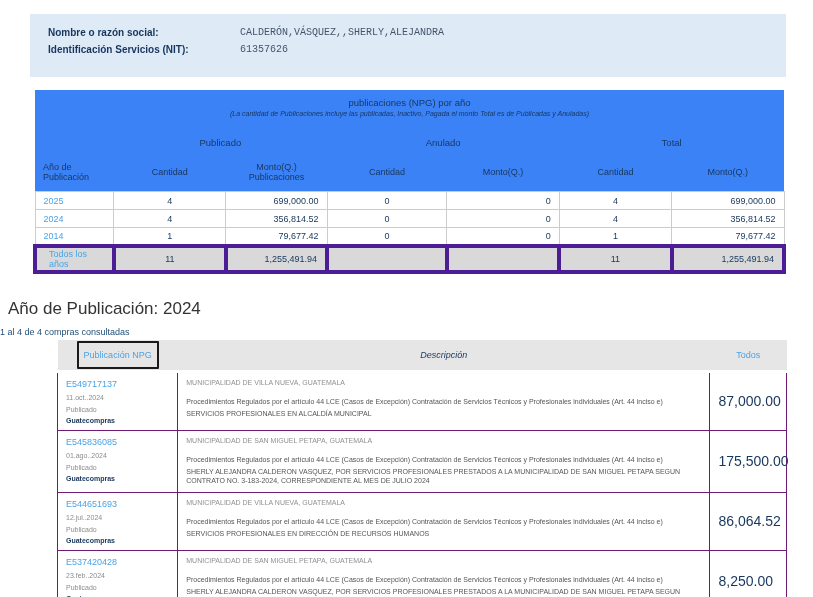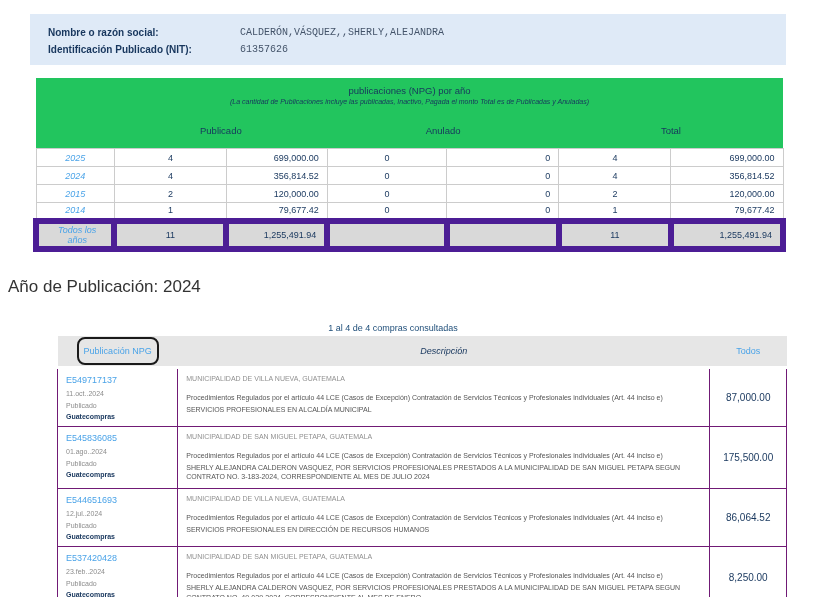--- a/index.html
+++ b/index.html
@@ -8,106 +8,106 @@
     width: 813px; height: 597px; overflow: hidden;
     background: #ffffff;
     font-family: "Liberation Sans", sans-serif;
   }
   .link { color: #4aa3e8; cursor: pointer; text-decoration: none; }
 
   
   .info-box {
     margin: 14px 27px 0 30px;
     background: #dfeaf7;
-    padding: 12px 10px 8px 18px;
+    padding: 12px 10px 20px 18px;
   }
   .info-row { display: flex; align-items: flex-start; }
   .info-row + .info-row { margin-top: 3px; }
   .info-label {
     width: 192px; flex: 0 0 192px;
     color: #17365d; font-weight: bold; font-size: 10px; line-height: 1.4;
   }
   .info-value { color: #44546a; font-size: 10px; line-height: 1.4; font-family: Liberation Mono, monospace; }
 
   
   table.summary {
     border-collapse: collapse; table-layout: fixed;
     width: 753px; margin: 13px 0 0 33px;
     font-size: 9px;
   }
   table.summary thead th {
-    background: #22c55e; color: #17365d; font-weight: normal; border: none;
+    background: #3b82f6; color: #17365d; font-weight: normal; border: none;
   }
   .summary .title-cell { text-align: center; padding: 7px 0 0; }
   .summary .tbl-title { font-size: 9.5px; }
   .summary .tbl-subtitle { font-size: 7px; font-style: italic; margin-top: 2px; padding-bottom: 12px; }
   .summary .group-row th { font-size: 9.5px; text-align: center; padding: 8px 0 12px; }
   .summary .cols-row th { font-size: 9px; padding: 2px 8px 9px; text-align: center; }
   .summary .cols-row th.year-h { text-align: left; }
   table.summary tbody td {
     background: #ffffff; border: 1px solid #cccccc;
     height: 18px; padding: 1px 8px; color: #17365d;
   }
   table.summary tfoot td {
-    background: #d9d9d9; border: 6px solid #4c1d95;
+    background: #d9d9d9; border: 4px solid #4c1d95;
     height: 19px; padding: 1px 8px; color: #17365d;
   }
-  .summary .al { text-align: center; font-style: italic; }
+  .summary .al { text-align: left; }
   .summary .ac { text-align: center; }
   .summary .ar { text-align: right; }
   .summary tfoot .foot-label { padding-left: 12px; }
 
   
   .section-heading {
     margin: 25px 0 0 8px;
     font-size: 17px; font-weight: normal; color: #333333;
   }
   .pagination {
-    margin: 26px 27px 3px 0;
-    text-align: center; font-size: 9px; color: #1f4e79;
+    margin: 8px 27px 3px 0;
+    text-align: left; font-size: 9px; color: #1f4e79;
   }
   table.detail {
     border-collapse: collapse; table-layout: fixed;
     width: 730px; margin: 0 0 0 57px;
   }
   table.detail thead th {
     background: #e6e6e6; height: 23px; font-weight: normal;
     border: none; border-bottom: 3px solid #ffffff; text-align: center;
   }
   .detail .focus-box {
-    display: inline-block; border: 2px solid #1a1a1a; border-radius: 8px;
+    display: inline-block; border: 2px solid #1a1a1a; border-radius: 1px;
     padding: 7px 5px; font-size: 9px;
   }
   .detail .desc-h { color: #17365d; font-size: 9px; font-style: italic; }
   .detail .monto-h { font-size: 9px; }
   table.detail tbody td {
     border: 1px solid #701a75; vertical-align: top;
     padding: 6px 8px; background: #ffffff;
   }
   .detail .npg-link { font-size: 9px; display: block; }
   .detail .meta { color: #8c8c8c; font-size: 7px; margin-top: 5px; }
   .detail .source { color: #17365d; font-size: 7px; font-weight: bold; margin-top: 4px; }
   .detail .entity { color: #909090; font-size: 7px; }
   .detail .modality { color: #555555; font-size: 7px; margin-top: 11px; line-height: 1.35; }
   .detail .desc-text { color: #555555; font-size: 7px; margin-top: 3px; line-height: 1.35; }
   .detail td.monto-cell {
-    text-align: center; vertical-align: middle;
-    color: #17365d; font-size: 10px;
+    text-align: left; vertical-align: middle;
+    color: #17365d; font-size: 14px;
   }
 </style>
 </head>
 <body>
 
 <div class="info-box">
   <div class="info-row">
     <div class="info-label">Nombre o razón social:</div>
     <div class="info-value">CALDERÓN,VÁSQUEZ,,SHERLY,ALEJANDRA</div>
   </div>
   <div class="info-row">
-    <div class="info-label">Identificación Publicado (NIT):</div>
+    <div class="info-label">Identificación Servicios (NIT):</div>
     <div class="info-value">61357626</div>
   </div>
 </div>
 
 <table class="summary">
   <colgroup>
     <col style="width:10.5%">
       <col style="width:15%">
       <col style="width:13.5%">
     <col style="width:16%">
@@ -121,48 +121,48 @@
         <div class="tbl-title">publicaciones (NPG) por año</div>
         <div class="tbl-subtitle">(La cantidad de Publicaciones incluye las publicadas, Inactivo, Pagada el monto Total es de Publicadas y Anuladas)</div>
       </th>
     </tr>
     <tr class="group-row">
       <th></th>
       <th colspan="2">Publicado</th>
       <th colspan="2">Anulado</th>
       <th colspan="2">Total</th>
     </tr>
+    <tr class="cols-row">
+      <th class="year-h">Año de Publicación</th>
+      <th>Cantidad</th>
+      <th>Monto(Q.) Publicaciones</th>
+      <th>Cantidad</th>
+      <th>Monto(Q.)</th>
+      <th>Cantidad</th>
+      <th>Monto(Q.)</th>
+    </tr>
   </thead>
   <tbody>
     <tr>
       <td class="al"><span class="link">2025</span></td>
       <td class="ac">4</td>
       <td class="ar">699,000.00</td>
       <td class="ac">0</td>
       <td class="ar">0</td>
       <td class="ac">4</td>
       <td class="ar">699,000.00</td>
     </tr>
     <tr>
       <td class="al"><span class="link">2024</span></td>
       <td class="ac">4</td>
       <td class="ar">356,814.52</td>
       <td class="ac">0</td>
       <td class="ar">0</td>
       <td class="ac">4</td>
       <td class="ar">356,814.52</td>
-    </tr>
-    <tr>
-      <td class="al"><span class="link">2015</span></td>
-      <td class="ac">2</td>
-      <td class="ar">120,000.00</td>
-      <td class="ac">0</td>
-      <td class="ar">0</td>
-      <td class="ac">2</td>
-      <td class="ar">120,000.00</td>
     </tr>
     <tr>
       <td class="al"><span class="link">2014</span></td>
       <td class="ac">1</td>
       <td class="ar">79,677.42</td>
       <td class="ac">0</td>
       <td class="ar">0</td>
       <td class="ac">1</td>
       <td class="ar">79,677.42</td>
     </tr>

